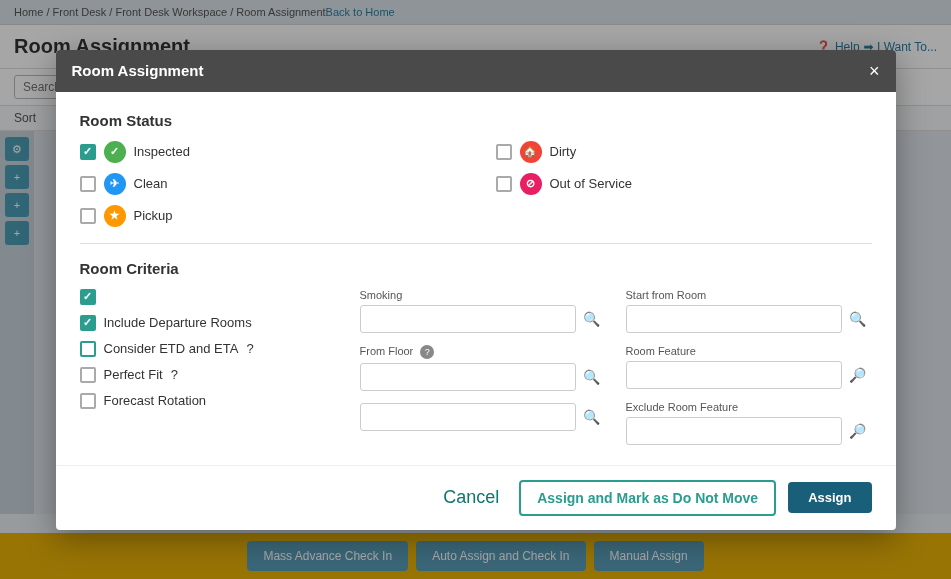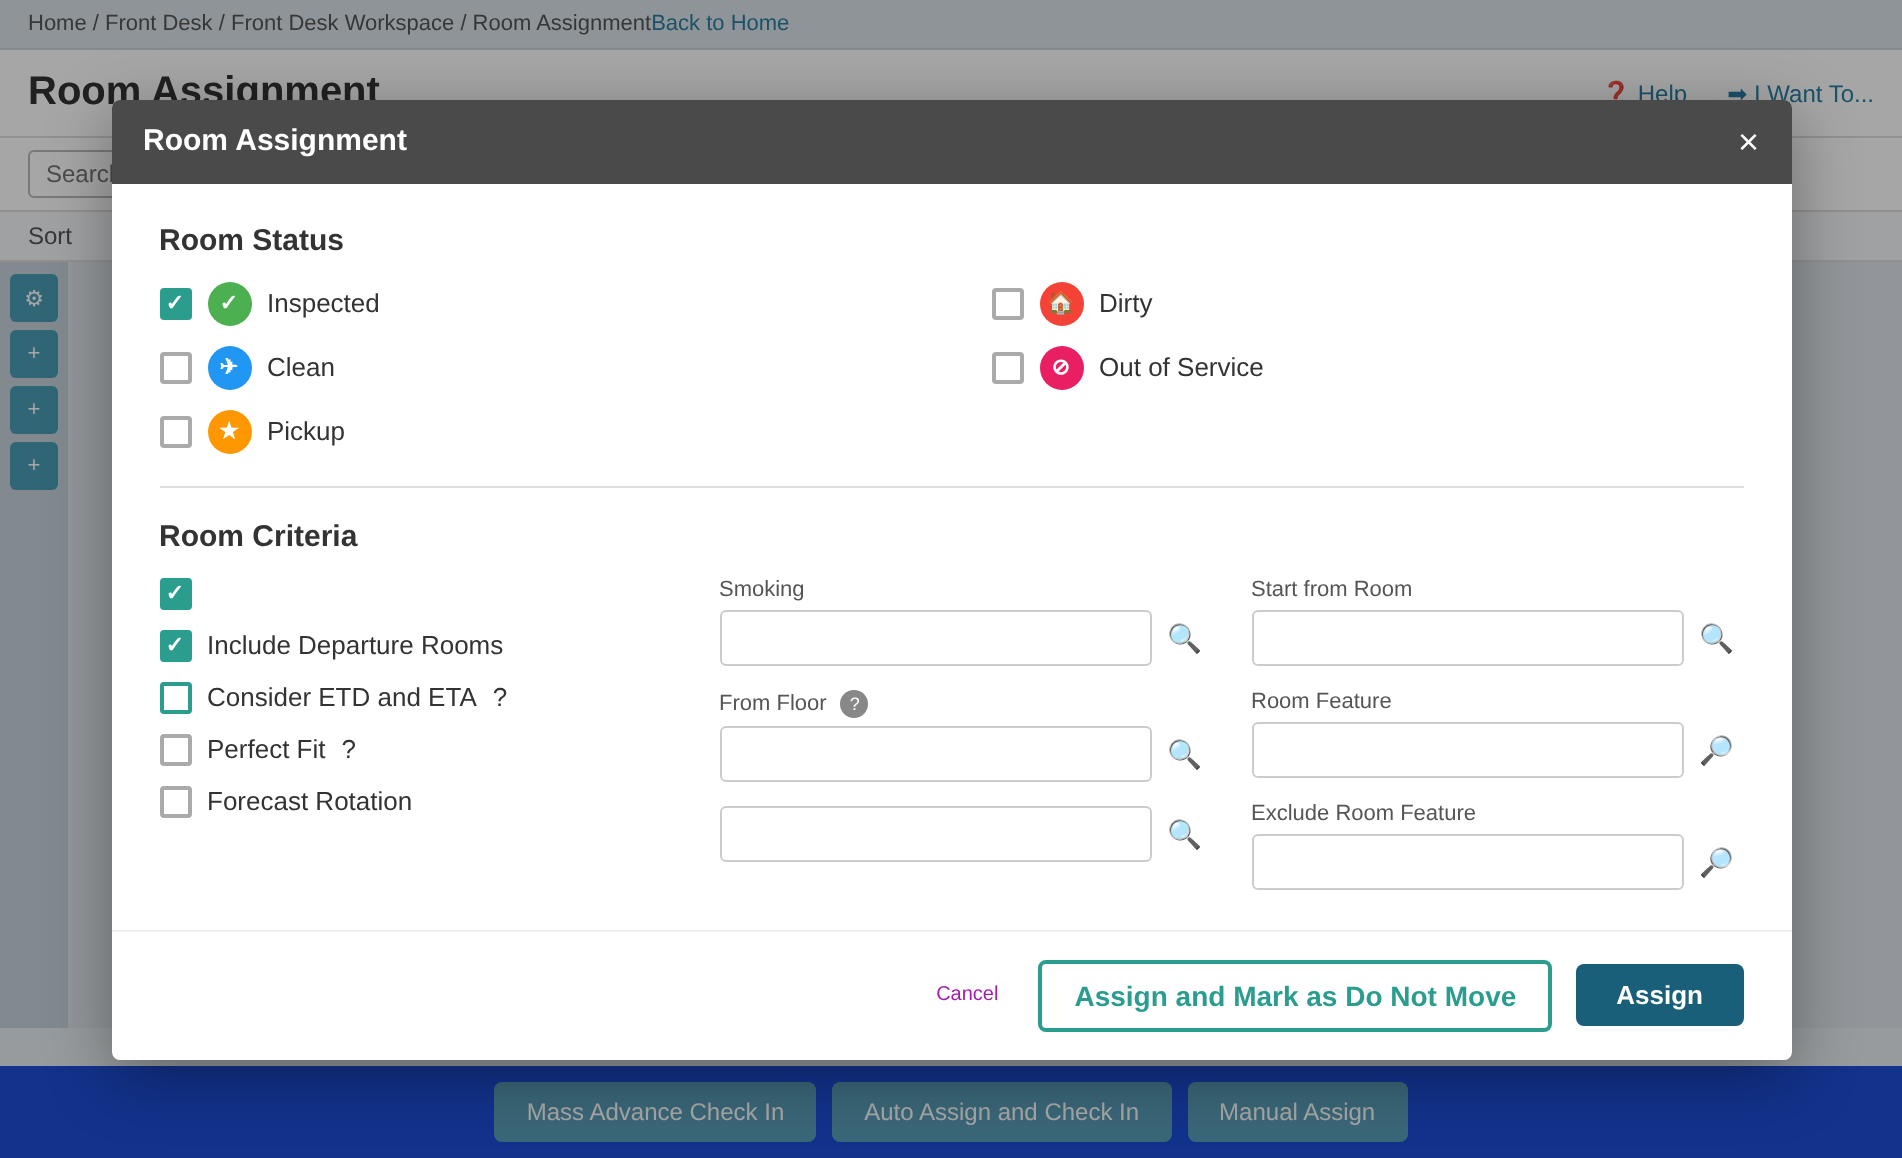--- a/index.html
+++ b/index.html
@@ -47,21 +47,21 @@
       align-items: center;
       border-bottom: 1px solid #ddd;
     }
     .page-title {
       font-size: 20px;
       font-weight: bold;
       color: #333;
     }
     .page-header-actions {
       display: flex;
-      gap: 20px;
+      gap: 4px;
       align-items: center;
       font-size: 12px;
       color: #2a7fa0;
     }
 
     
     .toolbar-row {
       background: #fff;
       padding: 6px 14px;
       border-bottom: 1px solid #ddd;
@@ -123,21 +123,21 @@
       cursor: pointer;
     }
 
     
     .bottom-bar {
       position: absolute;
       bottom: 0;
       left: 0;
       width: 951px;
       height: 46px;
-      background: #1d4ed8;
+      background: #eab308;
       display: flex;
       align-items: center;
       justify-content: center;
       gap: 8px;
       padding: 0 10px;
     }
     .bottom-btn {
       background: #5a9eb8;
       color: white;
       border: none;
@@ -340,22 +340,22 @@
       padding: 14px 24px;
       display: flex;
       justify-content: flex-end;
       align-items: center;
       gap: 12px;
       border-top: 1px solid #eee;
     }
     .btn-cancel {
       background: none;
       border: none;
-      color: #a21caf;
-      font-size: 10px;
+      color: #0f766e;
+      font-size: 18px;
       cursor: pointer;
       padding: 4px 8px;
     }
     .btn-secondary {
       background: white;
       border: 2px solid #2a9d8f;
       color: #2a9d8f;
       border-radius: 4px;
       padding: 8px 16px;
       font-size: 14px;

